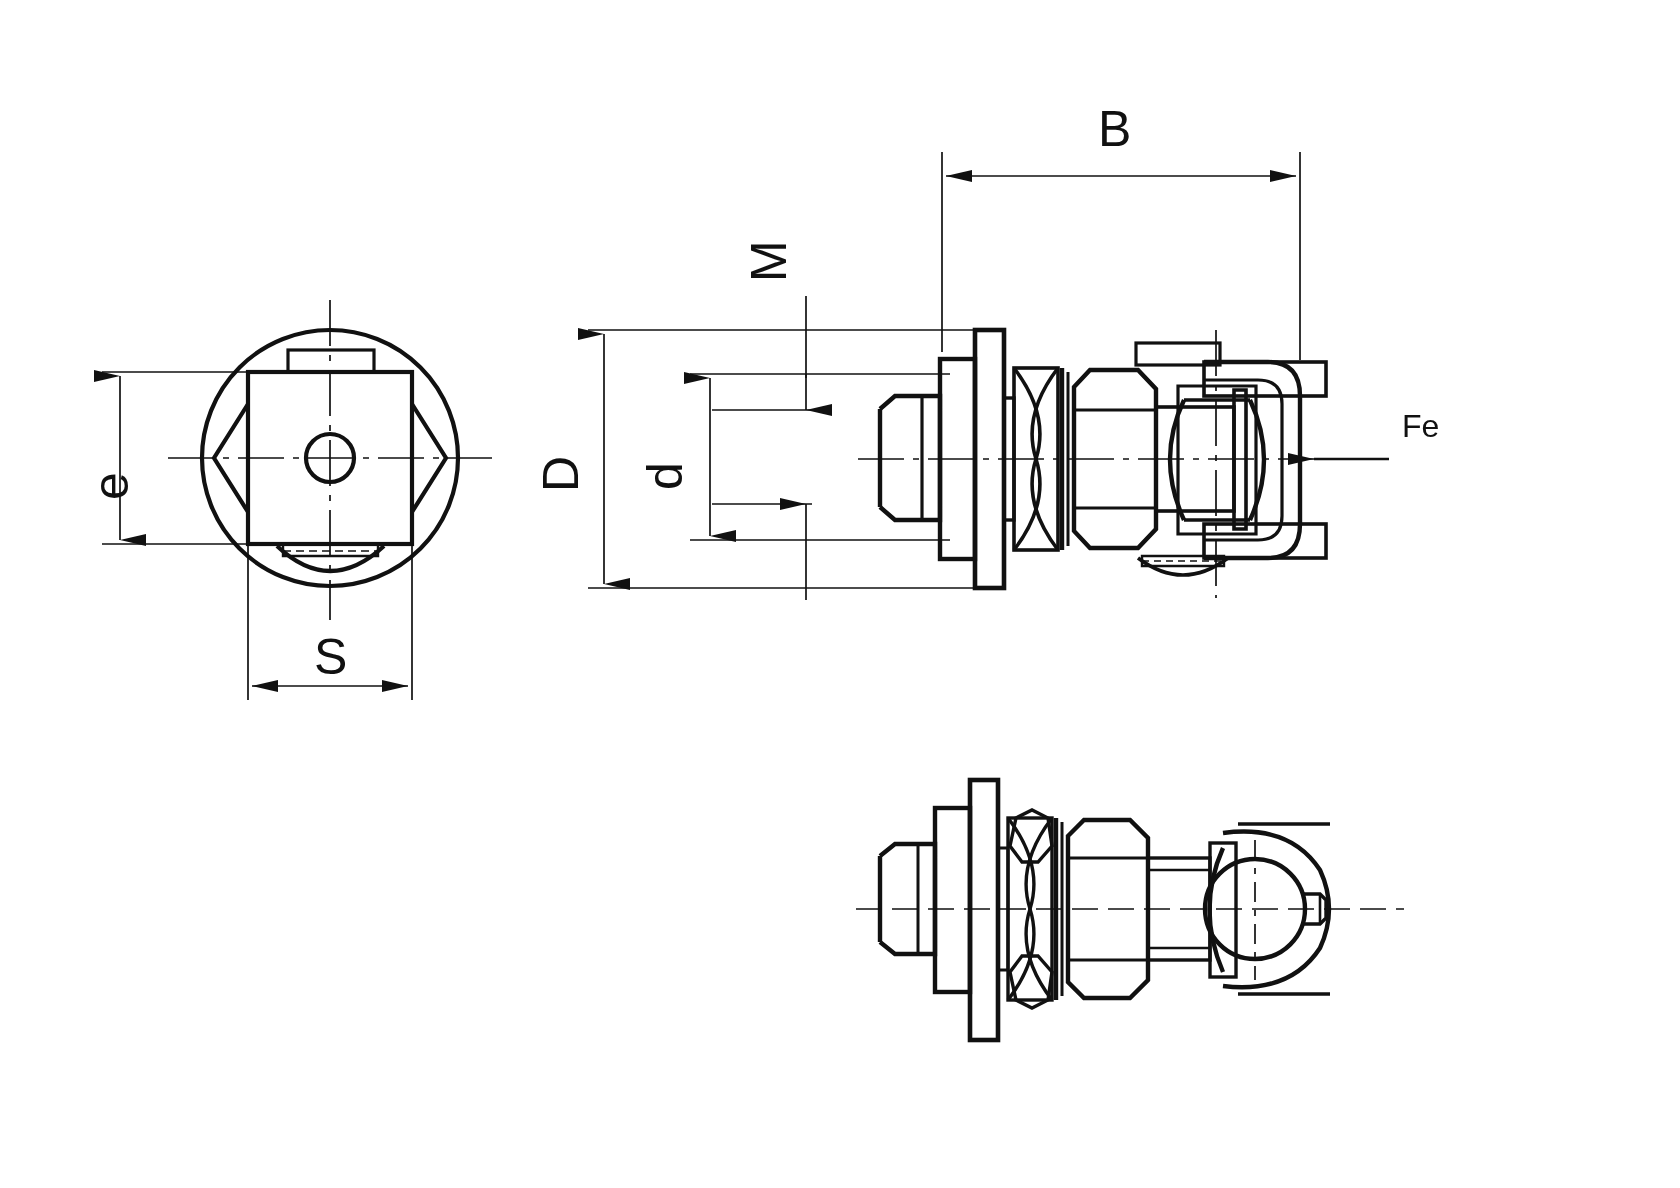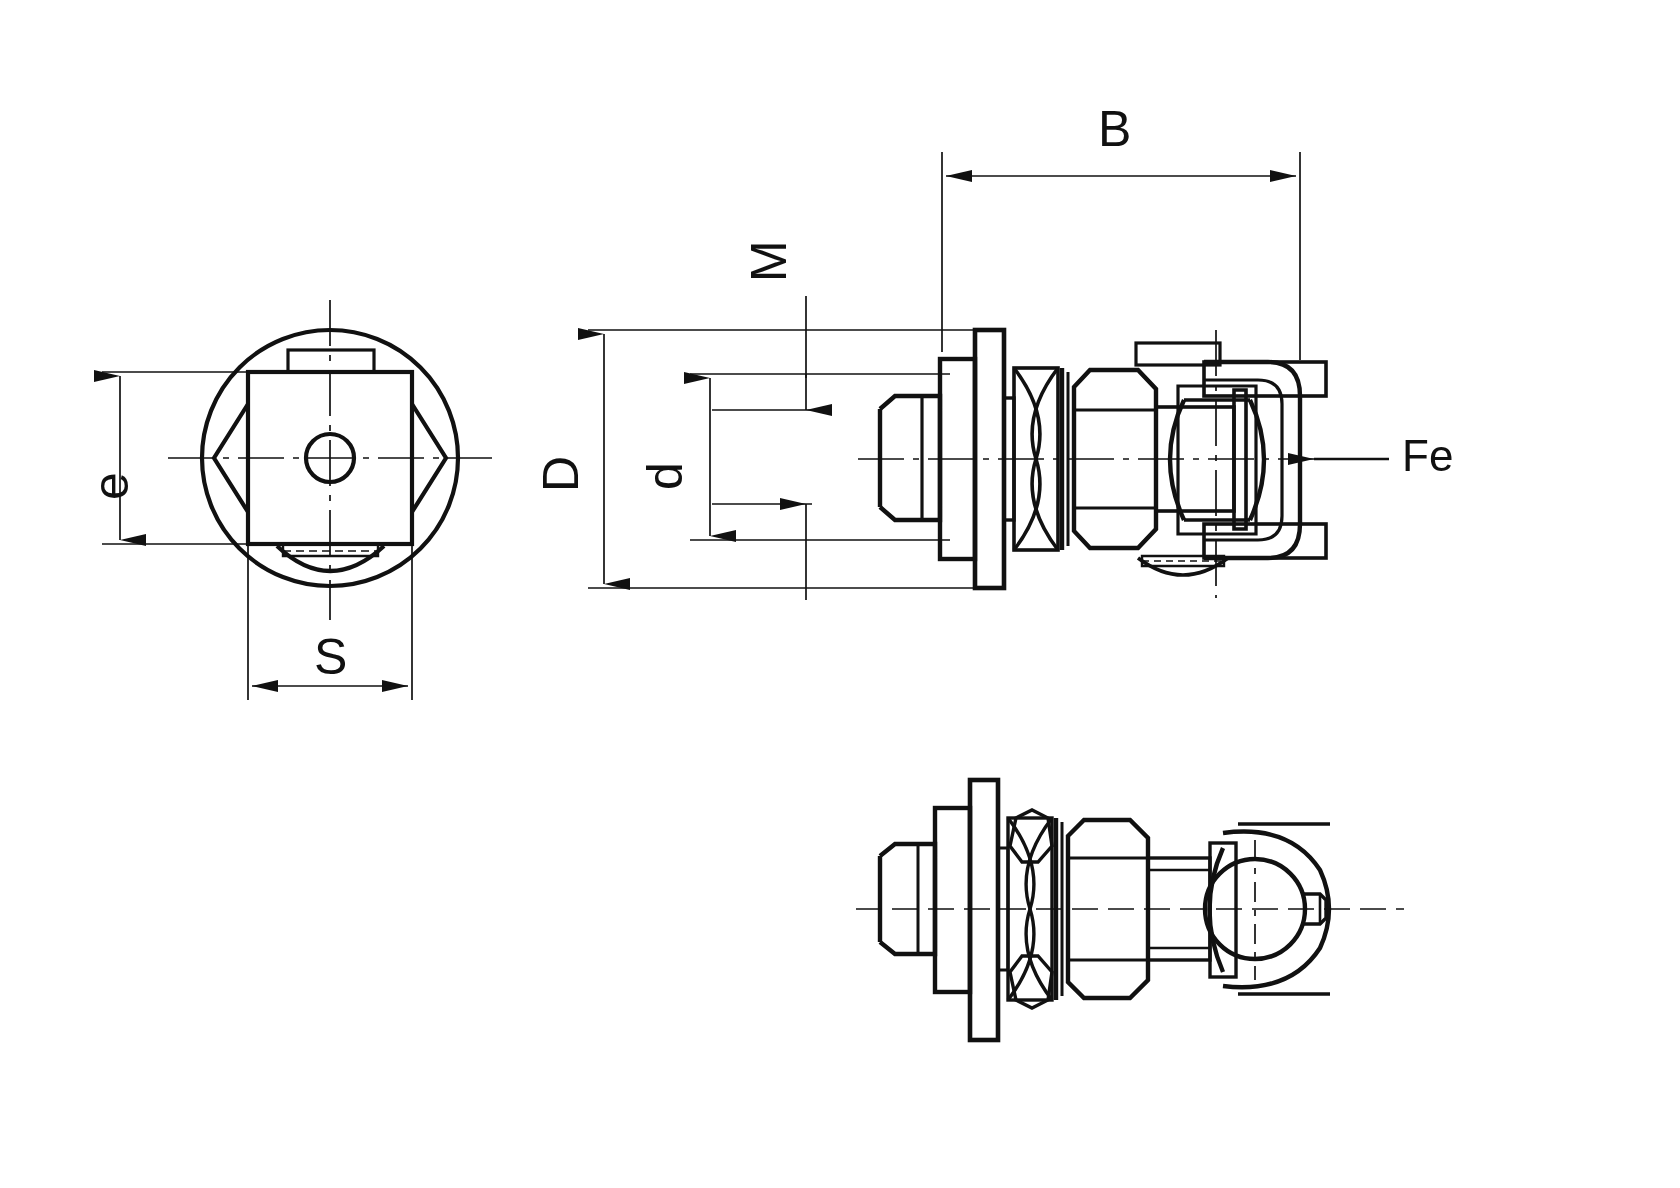--- a/index.html
+++ b/index.html
@@ -213,13 +213,13 @@
 <div class="lbl" style="left:314px; top:632px; font-size:50px;">S</div>
 
 <div class="lbl rot90" style="left:536px; top:492px; font-size:50px;">D</div>
 
 <div class="lbl rot90" style="left:640px; top:490px; font-size:50px;">d</div>
 
 <div class="lbl rot90" style="left:744px; top:282px; font-size:50px;">M</div>
 
 <div class="lbl" style="left:1098px; top:104px; font-size:50px;">B</div>
 
-<div class="lbl" style="left:1402px; top:434px; font-size:44px;">Fe</div>
+<div class="lbl" style="left:1402px; top:410px; font-size:32px;">Fe</div>
 
 </body></html>

